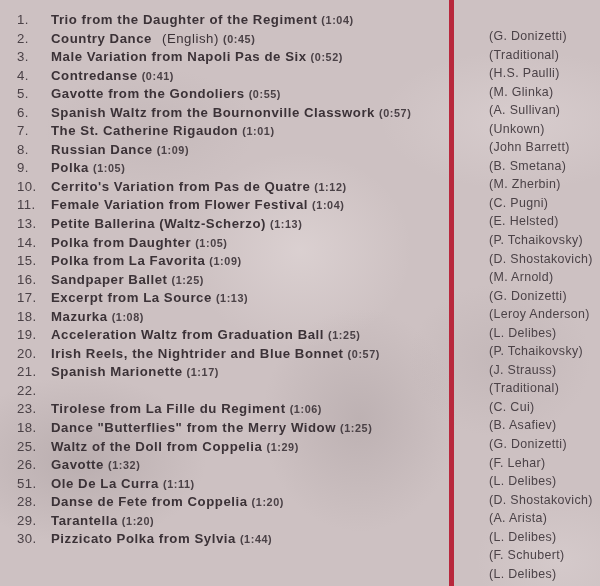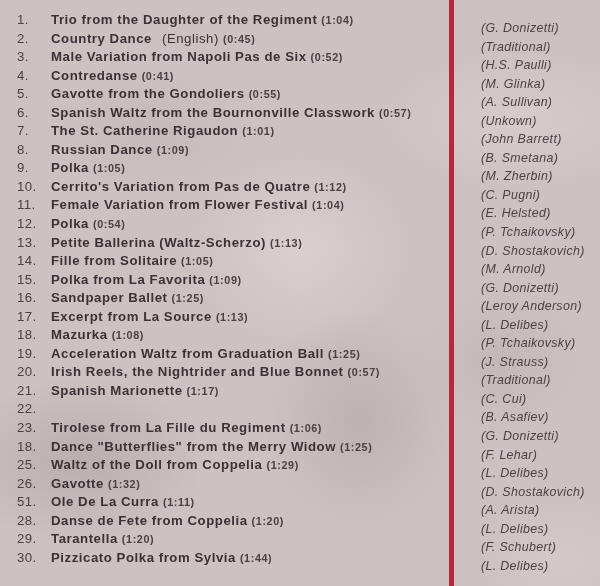--- a/index.html
+++ b/index.html
@@ -68,24 +68,23 @@
       color: #4a4146;
       margin-left: 4px;
     }
     .track .paren {
       font-weight: normal;
     }
     .composers {
       position: absolute;
       left: 473px;
       top: 11px;
-      margin: 8px;
+      margin: 16px;
       padding: 0;
       list-style: none;
-      font-style: italic;
     }
     .composer {
       height: 18.55px;
       line-height: 18.55px;
       white-space: nowrap;
       font-size: 12.4px;
       letter-spacing: 0.35px;
       color: #4b4247;
     }
   </style>
@@ -133,30 +132,26 @@
   </li>
     <li class="track">
     <span class="num">10.</span>
     <span class="title"><span>Cerrito's Variation from Pas de Quatre</span><span class="paren"></span><span class="dur">(1:12)</span></span>
   </li>
     <li class="track">
     <span class="num">11.</span>
     <span class="title"><span>Female Variation from Flower Festival</span><span class="paren"></span><span class="dur">(1:04)</span></span>
   </li>
     <li class="track">
-    <span class="num">12.</span>
-    <span class="title"><span>Polka</span><span class="paren"></span><span class="dur">(0:54)</span></span>
-  </li>
-    <li class="track">
     <span class="num">13.</span>
     <span class="title"><span>Petite Ballerina (Waltz-Scherzo)</span><span class="paren"></span><span class="dur">(1:13)</span></span>
   </li>
     <li class="track">
     <span class="num">14.</span>
-    <span class="title"><span>Fille from Solitaire</span><span class="paren"></span><span class="dur">(1:05)</span></span>
+    <span class="title"><span>Polka from Daughter</span><span class="paren"></span><span class="dur">(1:05)</span></span>
   </li>
     <li class="track">
     <span class="num">15.</span>
     <span class="title"><span>Polka from La Favorita</span><span class="paren"></span><span class="dur">(1:09)</span></span>
   </li>
     <li class="track">
     <span class="num">16.</span>
     <span class="title"><span>Sandpaper Ballet</span><span class="paren"></span><span class="dur">(1:25)</span></span>
   </li>
     <li class="track">

